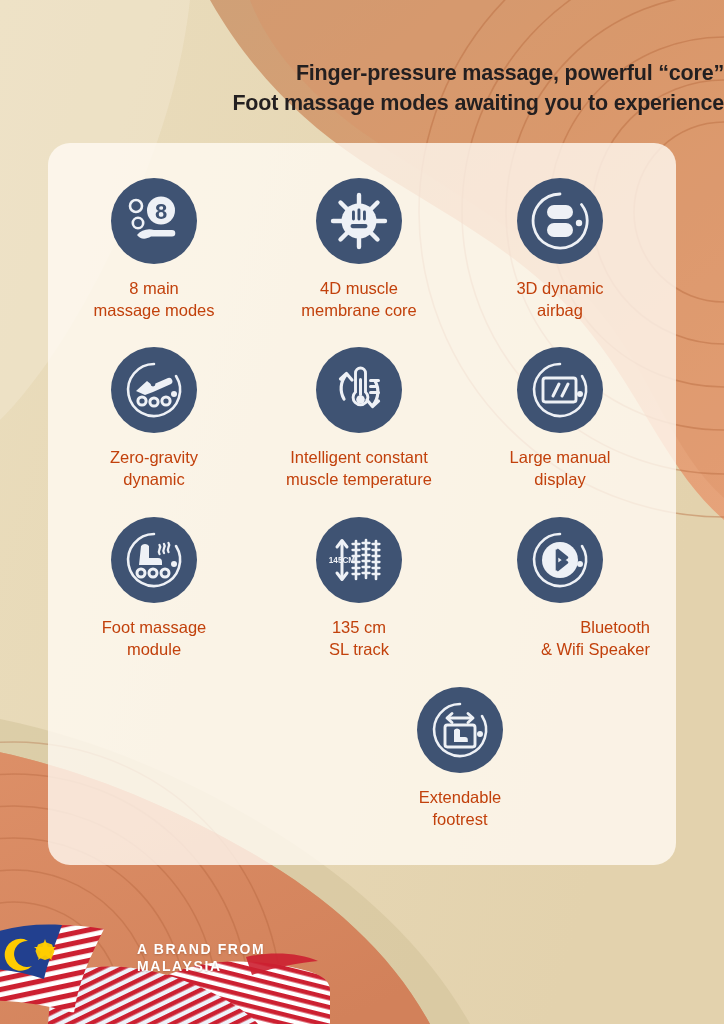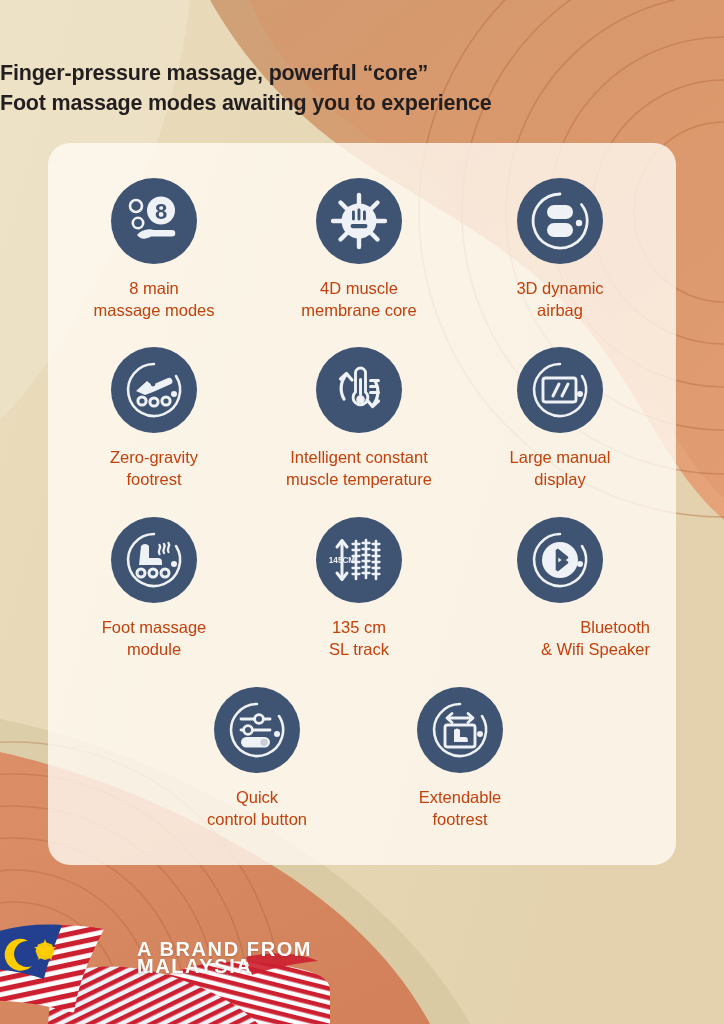--- a/index.html
+++ b/index.html
@@ -10,21 +10,21 @@
     overflow:hidden;
     position:relative;
   }
 
   
   #bg { position:absolute; inset:0; width:724px; height:1024px; z-index:0; }
 
   
   .heading {
     position:absolute; top:58px; left:0; width:724px;
-    text-align:left; z-index:5;
+    text-align:right; z-index:5;
     color:#231f20;
     font-weight:bold;
     font-size:21.5px;
     line-height:30px;
     letter-spacing:-0.2px;
   }
   .heading .l2 { font-size:21.5px; }
 
   
   .card {
@@ -62,21 +62,21 @@
     white-space:pre-line;
   }
 
   
   .brand {
     position:absolute;
     left:137px; top:941px;
     z-index:8;
     color:#ffffff;
     font-weight:bold;
-    font-size:20px;
+    font-size:14px;
     line-height:17px;
     letter-spacing:1.6px;
     text-shadow:0 1px 2px rgba(120,60,30,.35);
   }
   #flagwrap { position:absolute; left:0; top:895px; width:330px; height:129px; z-index:7; }
 </style>
 </head>
 <body>
 
 <svg id="bg" viewBox="0 0 724 1024">
@@ -203,21 +203,21 @@
         <path d="M13,32 L24,22 L29,26 L45,19 A3.4,3.4 0 0 1 47.5,25.3 L30,33 L22,36 Z" fill="#eef1f6"></path>
         <circle cx="30" cy="25" r="2.4" fill="#3f5373"></circle>
         <g fill="none" stroke="#eef1f6" stroke-width="3">
           <circle cx="19" cy="42" r="4.1"></circle>
           <circle cx="31" cy="43" r="4.1"></circle>
           <circle cx="43" cy="42" r="4.1"></circle>
         </g>
       </svg>
     </div>
     <div class="flabel">Zero-gravity
-footrest</div>
+dynamic</div>
   </div>
 
   <div class="feature" style="left:269px; top:347px;">
     <div class="badge">
       <svg width="62" height="62" viewBox="0 0 62 62">
         <path d="M18,16 A21,21 0 0 0 16,40" fill="none" stroke="#eef1f6" stroke-width="3.2" stroke-linecap="round"></path>
         <path d="M12.5,20 L18.5,14.5 L24,21" fill="none" stroke="#eef1f6" stroke-width="3.2" stroke-linecap="round" stroke-linejoin="round"></path>
         <path d="M45,46 A21,21 0 0 0 47,22" fill="none" stroke="#eef1f6" stroke-width="3.2" stroke-linecap="round"></path>
         <path d="M50.5,42 L44.5,47.5 L39,41" fill="none" stroke="#eef1f6" stroke-width="3.2" stroke-linecap="round" stroke-linejoin="round"></path>
         <path d="M27.5,14 a5,5 0 0 1 10,0 v19 a7.4,7.4 0 1 1 -10,0 Z" fill="none" stroke="#eef1f6" stroke-width="2.9"></path>
@@ -318,38 +318,20 @@
         <path d="M31,5 A26,26 0 1 0 53,17" fill="none" stroke="#eef1f6" stroke-width="2.6" stroke-linecap="round"></path>
         <circle cx="51" cy="35" r="3" fill="#eef1f6"></circle>
         <circle cx="31" cy="31" r="18" fill="#eef1f6"></circle>
         <path d="M28,20.5 L38,28.5 L28,36 L28,20.5 M28,41.5 L38,33.5 L28,26 L28,41.5" fill="#3f5373" stroke="#3f5373" stroke-width="2.6" stroke-linejoin="round"></path>
       </svg>
     </div>
     <div class="flabel">Bluetooth
 &amp; Wifi Speaker</div>
   </div>
 
-  <div class="feature" style="left:167px; top:687px;">
-    <div class="badge">
-      <svg width="62" height="62" viewBox="0 0 62 62">
-        <path d="M31,5 A26,26 0 1 0 53,17" fill="none" stroke="#eef1f6" stroke-width="2.6" stroke-linecap="round"></path>
-        <circle cx="51" cy="35" r="3" fill="#eef1f6"></circle>
-        <g stroke="#eef1f6" stroke-width="2.9" stroke-linecap="round">
-          <line x1="15" y1="20" x2="44" y2="20"></line>
-          <line x1="15" y1="31" x2="44" y2="31"></line>
-        </g>
-        <circle cx="33" cy="20" r="4.4" fill="#3f5373" stroke="#eef1f6" stroke-width="2.8"></circle>
-        <circle cx="22" cy="31" r="4.4" fill="#3f5373" stroke="#eef1f6" stroke-width="2.8"></circle>
-        <rect x="15" y="38" width="29" height="10.5" rx="5.25" fill="#eef1f6"></rect>
-        <circle cx="38" cy="43.3" r="3.6" fill="#3f5373" opacity="0.22"></circle>
-      </svg>
-    </div>
-    <div class="flabel">Quick
-control button</div>
-  </div>
 
   <div class="feature" style="left:370px; top:687px;">
     <div class="badge">
       <svg width="62" height="62" viewBox="0 0 62 62">
         <path d="M31,5 A26,26 0 1 0 53,17" fill="none" stroke="#eef1f6" stroke-width="2.6" stroke-linecap="round"></path>
         <circle cx="51" cy="35" r="3" fill="#eef1f6"></circle>
         <rect x="16" y="26" width="30" height="22" rx="2.4" fill="none" stroke="#eef1f6" stroke-width="2.9"></rect>
         <line x1="19" y1="19" x2="43" y2="19" stroke="#eef1f6" stroke-width="2.9" stroke-linecap="round"></line>
         <path d="M23,14.5 L18,19 L23,23.5" fill="none" stroke="#eef1f6" stroke-width="2.9" stroke-linecap="round" stroke-linejoin="round"></path>
         <path d="M39,14.5 L44,19 L39,23.5" fill="none" stroke="#eef1f6" stroke-width="2.9" stroke-linecap="round" stroke-linejoin="round"></path>

